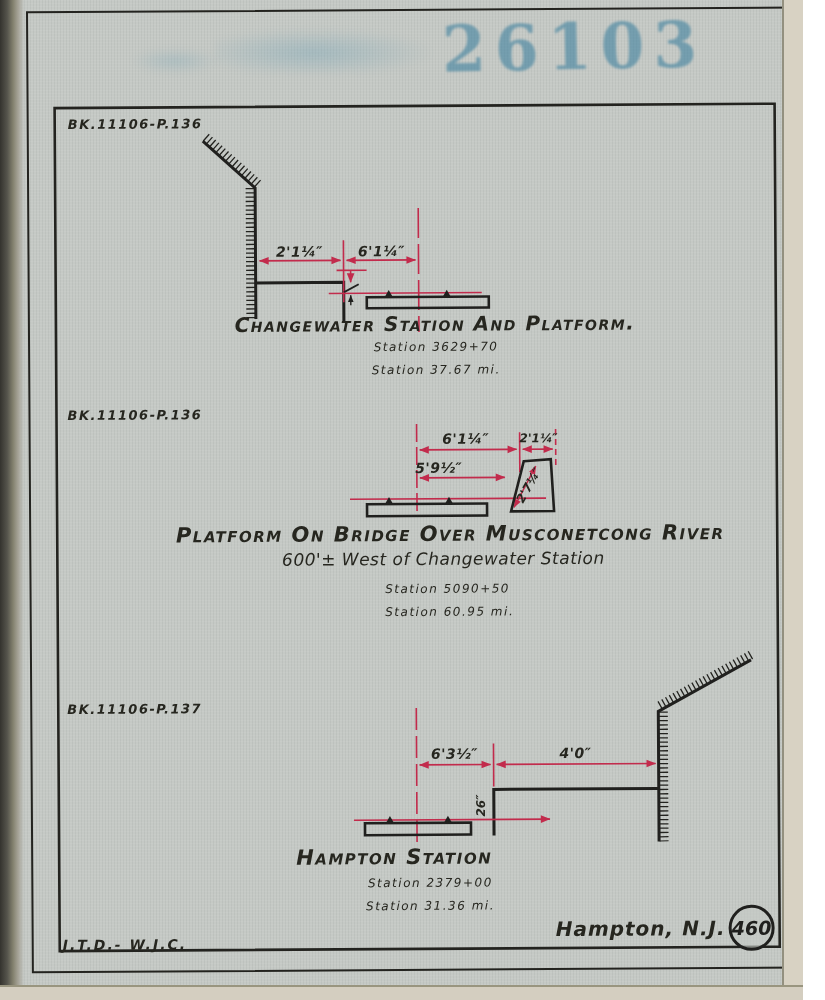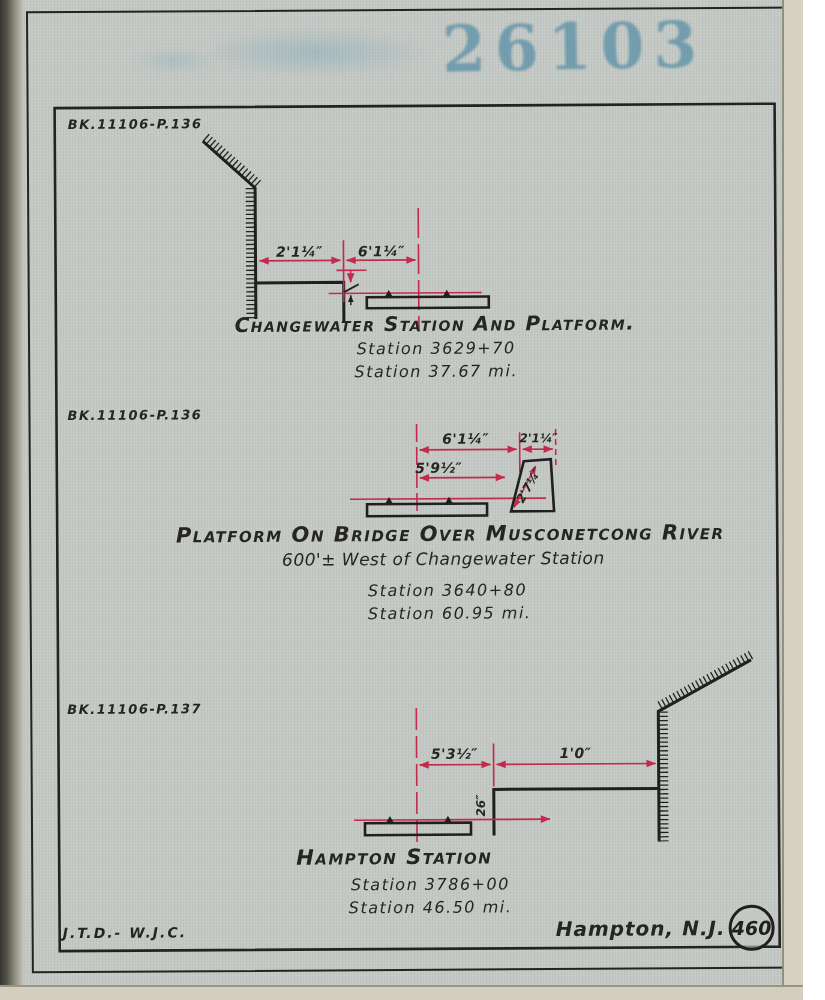--- a/index.html
+++ b/index.html
@@ -15,22 +15,22 @@
   svg{position:absolute;overflow:visible;}
   .lbl{position:absolute;white-space:nowrap;line-height:1;font-style:italic;color:#26261f;}
   .c{transform:translateX(-50%);}
   .bookref{font-size:13px;font-weight:600;letter-spacing:1.5px;}
   .dim{font-size:14px;font-weight:600;letter-spacing:0.5px;}
   .dim-sm{font-size:12px;font-weight:600;}
   .title{font-variant:small-caps;font-weight:600;letter-spacing:1.5px;}
   .t1{font-size:20px;}
   .t2{font-size:21px;}
   .sub{font-size:17px;font-weight:500;letter-spacing:0.5px;}
-  .station{font-size:16px;font-weight:500;letter-spacing:1.5px;}
-  .credit{font-size:14px;font-weight:600;letter-spacing:2px;}
+  .station{font-size:12px;font-weight:500;letter-spacing:1.5px;}
+  .credit{font-size:14px;font-weight:600;letter-spacing:2px;margin-top:12px;}
   .location{font-size:20px;font-weight:600;letter-spacing:1px;}
   .sheetnum{
     position:absolute;left:726px;top:907px;width:40px;height:40px;border:3px solid #20201e;
     border-radius:50%;text-align:center;line-height:40px;font-size:19px;font-style:italic;
     font-weight:600;background:rgba(197,201,197,0.6);
   }
   .rot60{transform:translate(-50%,-50%) rotate(-60deg);}
   .rot90{transform:translate(-50%,-50%) rotate(-90deg);}
   .stamp{
     position:absolute;left:442px;top:10px;font-family:"DejaVu Serif",serif;font-weight:bold;
@@ -115,21 +115,21 @@
         <path d="M45,84 L53,84 L49,77 Z" fill="#20201e"></path>
         <path d="M105,84 L113,84 L109,77 Z" fill="#20201e"></path>
       </svg>
       <span class="lbl bookref" style="left:68px;top:407px">BK.11106-P.136</span>
       <span class="lbl dim c" style="left:466px;top:432px">6'1¼″</span>
       <span class="lbl dim-sm c" style="left:539px;top:433px">2'1¼″</span>
       <span class="lbl dim c" style="left:439px;top:461px">5'9½″</span>
       <span class="lbl dim-sm rot60" style="left:529px;top:486px">2'7¼″</span>
       <span class="lbl title t2 c" style="left:450px;top:524px">Platform On Bridge Over Musconetcong River</span>
       <span class="lbl sub c" style="left:443px;top:551px">600'± West of Changewater Station</span>
-      <span class="lbl station c" style="left:447px;top:583px">Station 3640+80</span>
+      <span class="lbl station c" style="left:447px;top:583px">Station 5090+50</span>
       <span class="lbl station c" style="left:449px;top:606px">Station 60.95 mi.</span>
     </div>
 
     <div>
       <svg style="left:340px;top:650px" width="430" height="200" viewBox="0 0 430 200">
         <defs>
           <marker id="d3r" viewBox="0 0 10 10" refX="9.5" refY="5" markerWidth="8" markerHeight="6" orient="auto-start-reverse">
               <path d="M0,1 L10,5 L0,9 Z" fill="#c22b4c"></path>
             </marker>
         </defs>
@@ -140,26 +140,26 @@
         <line x1="75" y1="58" x2="75" y2="194" stroke="#c22b4c" stroke-width="1.6" stroke-dasharray="22 6"></line>
         <line x1="152" y1="94" x2="152" y2="137" stroke="#c22b4c" stroke-width="1.6"></line>
         <line x1="78" y1="115" x2="149" y2="115" stroke="#c22b4c" stroke-width="1.6" marker-start="url(#d3r)" marker-end="url(#d3r)"></line>
         <line x1="155" y1="115" x2="314" y2="115" stroke="#c22b4c" stroke-width="1.6" marker-start="url(#d3r)" marker-end="url(#d3r)"></line>
         <line x1="12" y1="170" x2="208" y2="170" stroke="#c22b4c" stroke-width="1.6" marker-end="url(#d3r)"></line>
         <rect x="23" y="173" width="106" height="12" fill="none" stroke="#20201e" stroke-width="2.6"></rect>
         <path d="M44,173 L52,173 L48,166 Z" fill="#20201e"></path>
         <path d="M102,173 L110,173 L106,166 Z" fill="#20201e"></path>
       </svg>
       <span class="lbl bookref" style="left:66px;top:701px">BK.11106-P.137</span>
-      <span class="lbl dim c" style="left:453px;top:747px">5'3½″</span>
-      <span class="lbl dim c" style="left:574px;top:747px">1'0″</span>
+      <span class="lbl dim c" style="left:453px;top:747px">6'3½″</span>
+      <span class="lbl dim c" style="left:574px;top:747px">4'0″</span>
       <span class="lbl dim-sm rot90" style="left:479px;top:806px">26″</span>
       <span class="lbl title t2 c" style="left:392px;top:847px">Hampton Station</span>
-      <span class="lbl station c" style="left:428px;top:877px">Station 3786+00</span>
-      <span class="lbl station c" style="left:428px;top:900px">Station 46.50 mi.</span>
+      <span class="lbl station c" style="left:428px;top:877px">Station 2379+00</span>
+      <span class="lbl station c" style="left:428px;top:900px">Station 31.36 mi.</span>
     </div>
 
     <span class="lbl credit" style="left:60px;top:924px">J.T.D.- W.J.C.</span>
     <span class="lbl location" style="left:553px;top:920px">Hampton, N.J.</span>
     <div class="sheetnum">
       <span>460</span>
     </div>
 
   </div>
 

